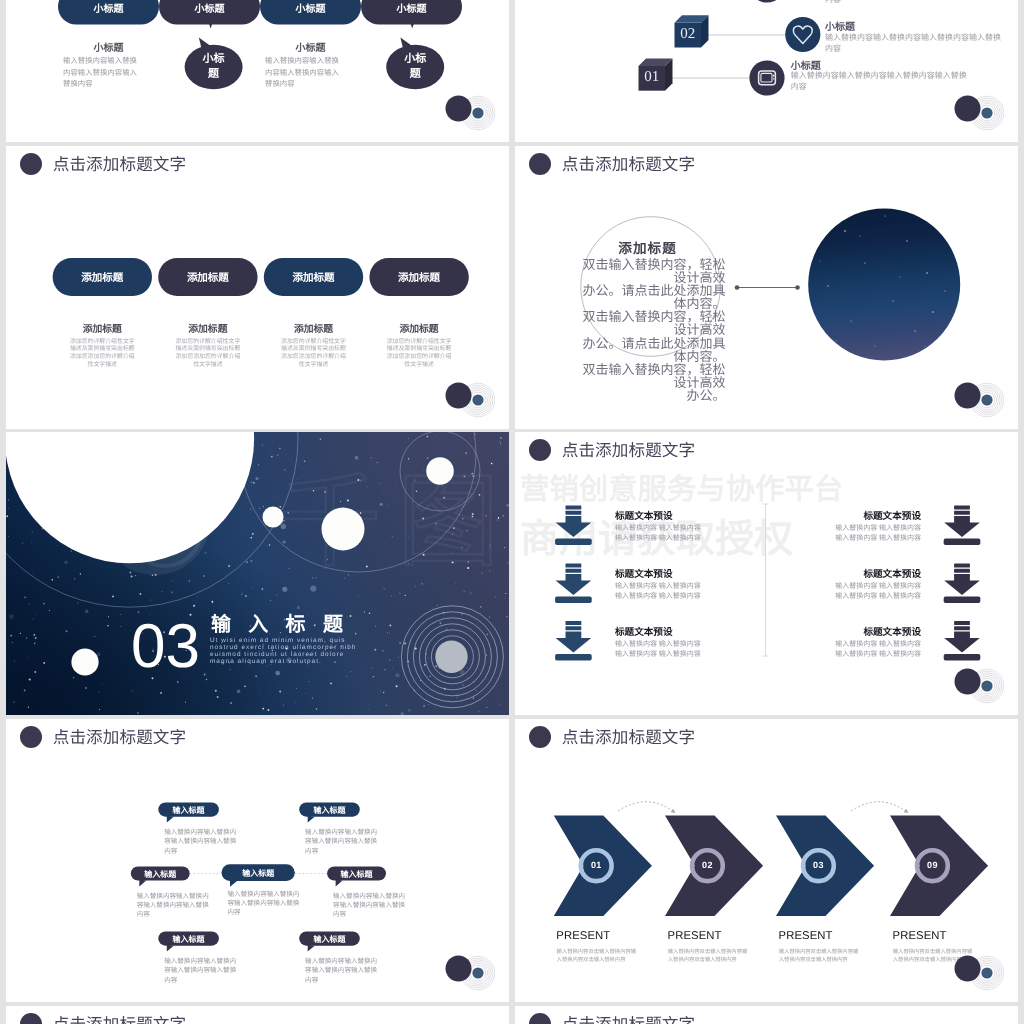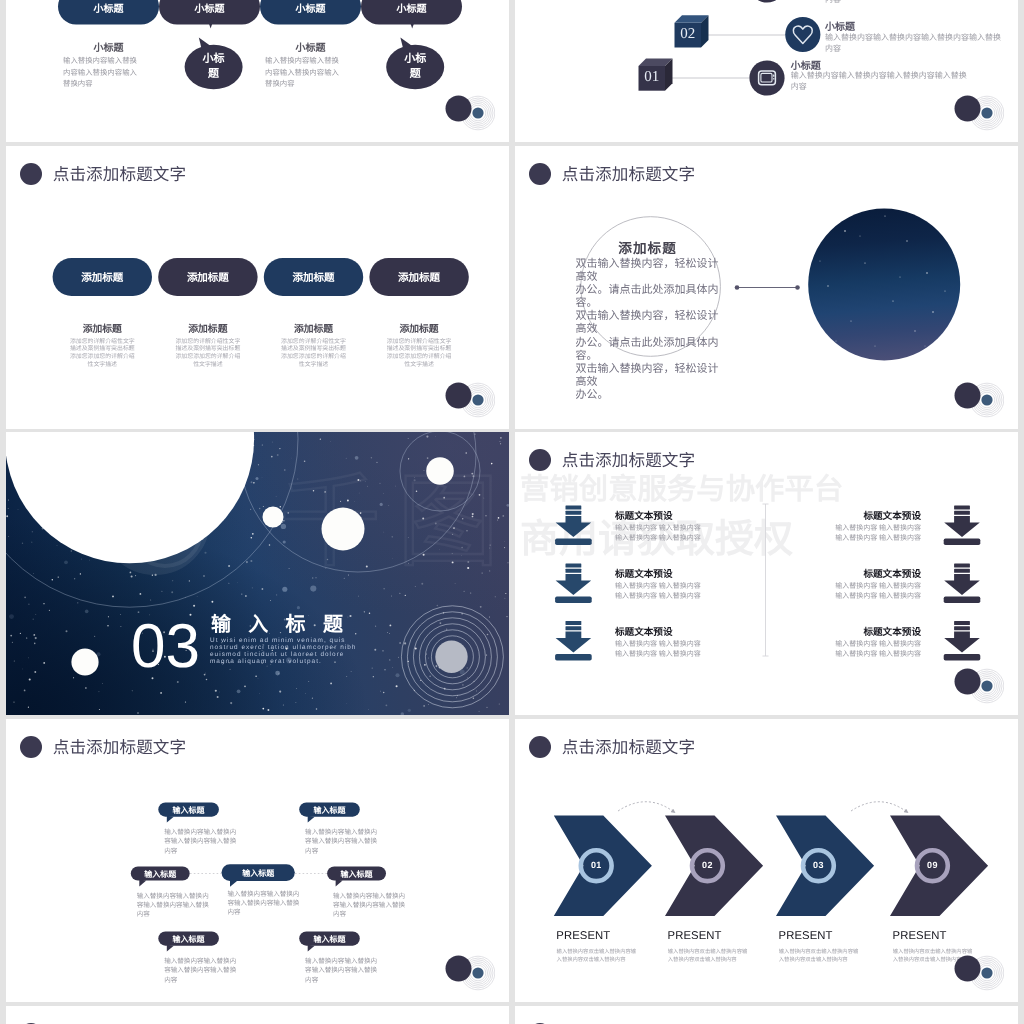--- a/index.html
+++ b/index.html
@@ -3,21 +3,21 @@
 <meta charset="utf-8">
 <title>PPT Template Preview</title>
 <style>
   html,body{margin:0;padding:0;}
   body{width:1024px;height:1024px;overflow:hidden;background:#e3e3e3;
        font-family:"Liberation Sans",sans-serif;
        -webkit-font-smoothing:antialiased;text-rendering:geometricPrecision;}
   .stage{position:absolute;left:0;top:0;width:1024px;height:1024px;overflow:hidden;}
   .slide{position:absolute;width:503px;height:283px;background:#fff;overflow:hidden;}
   .slide > svg{position:absolute;left:0;top:0;display:block;}
-  .hd{position:absolute;left:14.2px;top:17px;width:300px;height:24px;}
+  .hd{position:absolute;left:14.2px;top:7px;width:300px;height:24px;}
   .hd .bullet{position:absolute;left:0;top:0;width:22px;height:22px;border-radius:50%;background:#3b3950;}
   .hd .ttl{position:absolute;left:32.5px;top:1px;font-family:"Liberation Serif",serif;
            font-size:16.6px;line-height:22px;color:#46445a;white-space:nowrap;letter-spacing:.1px;}
   .wmwrap{position:absolute;left:0;top:0;width:503px;height:362px;overflow:hidden;pointer-events:none;}
   .wm{position:absolute;font-family:"Liberation Sans",sans-serif;font-weight:700;
       color:#efeff0;white-space:nowrap;line-height:1;}
 
   
   .logo{position:absolute;width:54px;height:40px;}
 
@@ -43,21 +43,21 @@
   .s3l{position:absolute;text-align:center;color:#fff;font-size:10.5px;font-weight:700;
        font-family:"Liberation Serif",serif;}
   .s3ct{position:absolute;text-align:center;color:#4e4c57;font-size:9.8px;font-weight:700;
         line-height:12px;font-family:"Liberation Serif",serif;}
   .s3cb{position:absolute;text-align:center;color:#a9a9b1;font-size:5.9px;line-height:7.85px;
         font-family:"Liberation Serif",serif;white-space:nowrap;}
 
   
   .s4t{position:absolute;text-align:center;color:#45434f;font-size:13.6px;font-weight:700;
        font-family:"Liberation Sans",sans-serif;letter-spacing:1.1px;}
-  .s4b{position:absolute;text-align:left;color:#737180;font-size:11px;line-height:13.1px;
+  .s4b{position:absolute;text-align:right;color:#737180;font-size:13px;line-height:13.1px;
        font-family:Liberation Sans, sans-serif;}
 
   
   .s5num{position:absolute;left:125px;top:184px;font-family:"Liberation Sans",sans-serif;
          font-size:62px;font-weight:300;color:#fff;letter-spacing:0px;line-height:62px;}
   .s5head{position:absolute;left:205px;top:180.5px;font-family:"Liberation Sans",sans-serif;
           font-size:20px;font-weight:700;color:#fff;letter-spacing:17.3px;line-height:24px;}
   .s5sub{position:absolute;left:204px;top:206px;font-family:"Liberation Sans",sans-serif;
          font-size:6.4px;color:#b9c6dd;letter-spacing:1.05px;line-height:6.9px;}
   .s5wm{font-family:"Liberation Sans",sans-serif;font-size:102px;font-weight:400;

